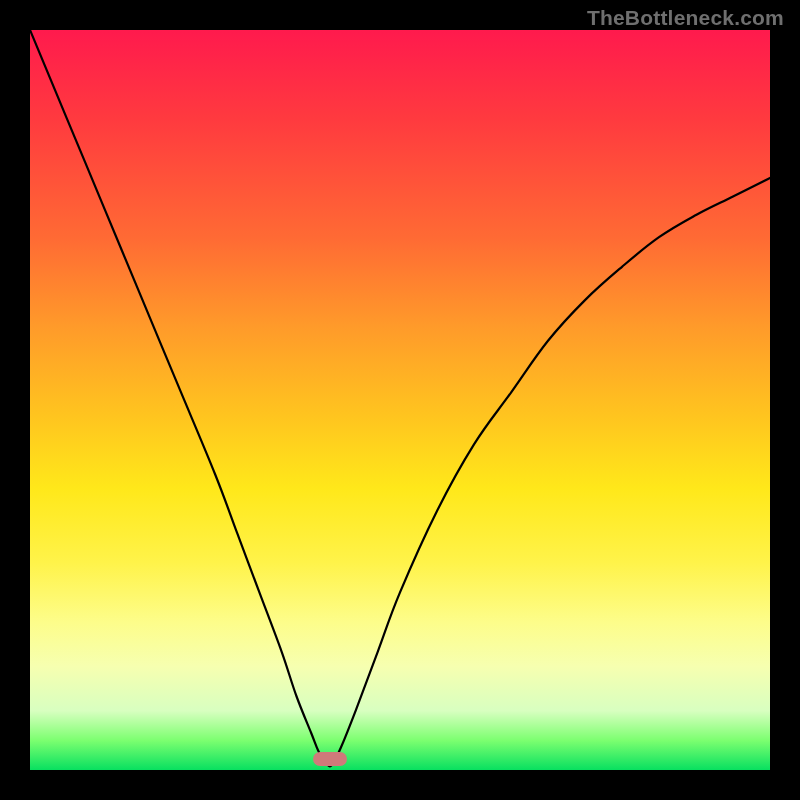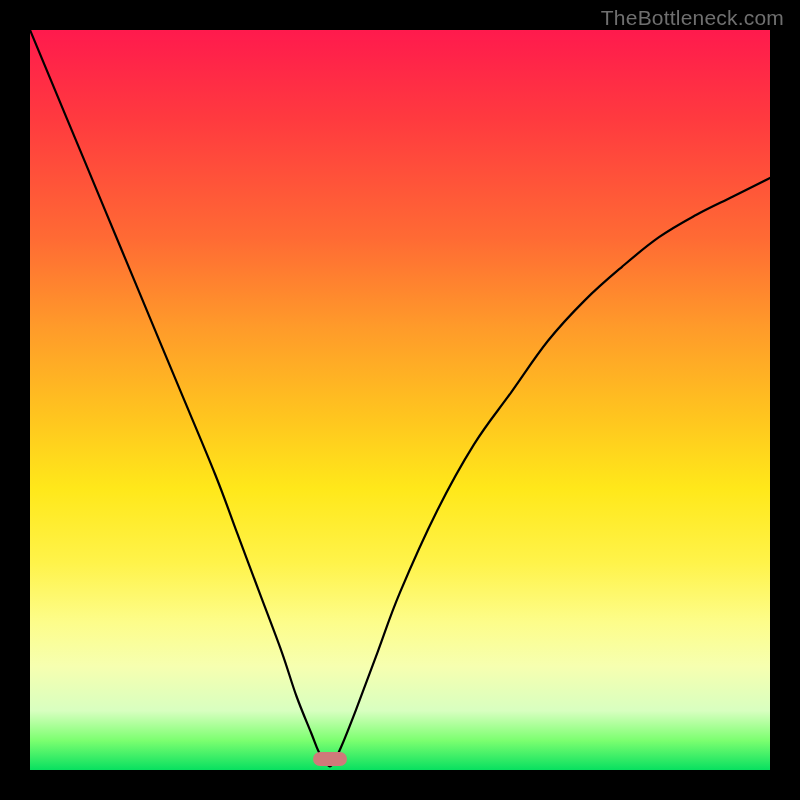--- a/index.html
+++ b/index.html
@@ -53,21 +53,21 @@
     transform: translate(-50%, -50%);
   }
 
   .watermark {
     position: absolute;
     top: 6px;
     right: 16px;
     color: #6f6f6f;
     font-size: 21px;
     letter-spacing: 0.2px;
-    font-weight: 400;
+    font-weight: 700;
     user-select: none;
   }
 </style>
 </head>
 <body>
 
 <div class="stage">
 
   <div class="plot-area">
     <svg class="curve" viewBox="0 0 740 740" preserveAspectRatio="none">

